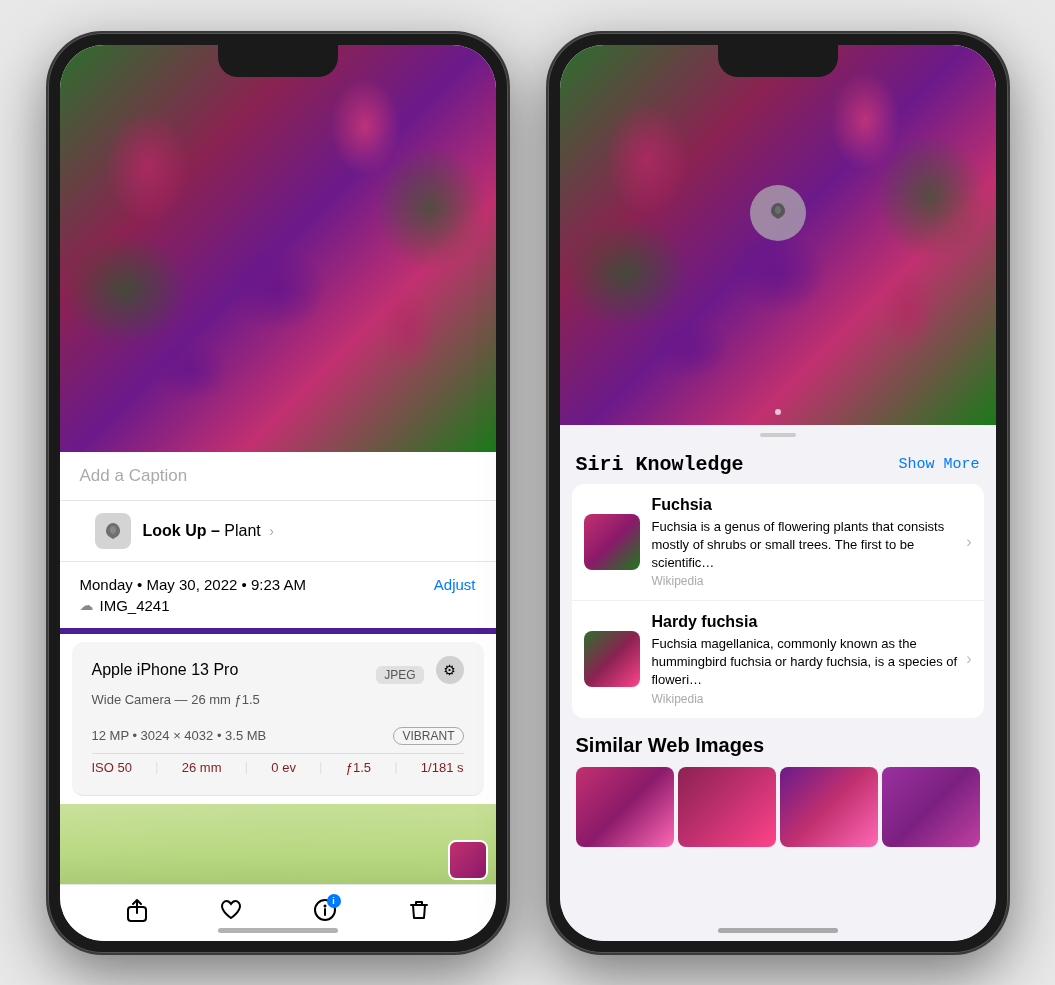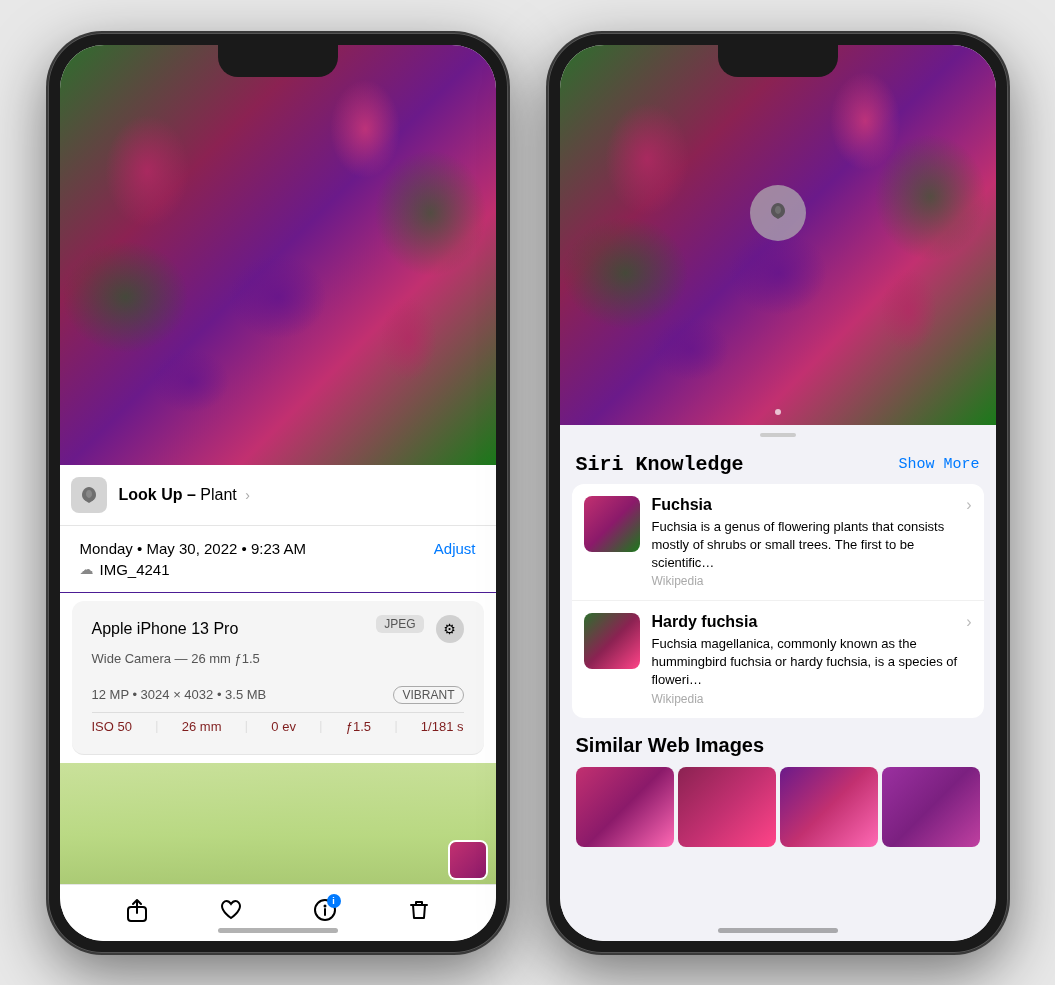--- a/index.html
+++ b/index.html
@@ -81,21 +81,21 @@
       padding: 14px 20px;
       border-bottom: 1px solid #e5e5e5;
     }
     .caption-text {
       color: #aaa;
       font-size: 17px;
     }
     .lookup-row {
       display: flex;
       align-items: center;
-      padding: 12px 11px;
+      padding: 12px 35px;
       border-bottom: 1px solid #e5e5e5;
       gap: 12px;
     }
     .lookup-icon {
       width: 36px;
       height: 36px;
       background: #d4d4d4;
       border-radius: 8px;
       display: flex;
       align-items: center;
@@ -107,21 +107,21 @@
     }
     .lookup-label span.bold { font-weight: 600; }
     .lookup-label span.gray { color: #888; }
     .chevron-small {
       margin-left: 4px;
       color: #aaa;
       font-size: 14px;
     }
     .metadata-section {
       padding: 14px 20px;
-      border-bottom: 1px solid #4c1d95;
+      border-bottom: 6px solid #4c1d95;
     }
     .meta-row {
       display: flex;
       justify-content: space-between;
       align-items: center;
       margin-bottom: 4px;
     }
     .meta-date {
       font-size: 15px;
       color: #000;
@@ -338,20 +338,21 @@
       cursor: pointer;
     }
     .knowledge-card {
       background: #fff;
       border-radius: 12px;
       margin: 0 12px 4px;
       overflow: hidden;
     }
     .knowledge-item {
       display: flex;
+      align-items: center;
       padding: 12px 12px;
       border-bottom: 1px solid #f0f0f0;
       cursor: pointer;
       position: relative;
     }
     .knowledge-item:last-child { border-bottom: none; }
     .knowledge-thumb {
       width: 56px;
       height: 56px;
       border-radius: 8px;
@@ -439,20 +440,23 @@
     <div class="notch"></div>
 
     <div class="phone-screen">
 
       <div class="photo-area">
         <div class="photo-bg">
           <div class="flower-overlay"></div>
         </div>
       </div>
 
+      <div class="caption-area">
+        <span class="caption-text">Add a Caption</span>
+      </div>
 
       <div class="lookup-row">
         <div class="lookup-icon">
           <svg width="22" height="22" viewBox="0 0 22 22" fill="none" xmlns="http://www.w3.org/2000/svg">
             <path d="M11 3C7 3 4 7 4 11C4 13 5 15 7 16.5L11 19L15 16.5C17 15 18 13 18 11C18 7 15 3 11 3Z" fill="#555" opacity="0.8"></path>
             <path d="M11 6C9 6 8 8 8 10C8 12 9 13.5 11 14C13 13.5 14 12 14 10C14 8 13 6 11 6Z" fill="#888"></path>
           </svg>
         </div>
         <div class="lookup-label">
           <span class="bold">Look Up –</span>
@@ -469,21 +473,21 @@
         </div>
         <div class="meta-filename">
           <span class="cloud-icon">☁</span>
           <span>IMG_4241</span>
         </div>
       </div>
 
       <div class="device-section">
         <div class="device-row">
           <span class="device-name">Apple iPhone 13 Pro</span>
-          <div style="display:flex;align-items:flex-start;gap:6px;margin-left:8px;">
+          <div style="display:flex;align-items:flex-end;gap:6px;margin-left:8px;">
             <span class="badge">JPEG</span>
             <div class="settings-icon-btn">⚙</div>
           </div>
         </div>
         <div class="camera-details">Wide Camera — 26 mm ƒ1.5</div>
         <div class="tech-specs">
           <span>12 MP  •  3024 × 4032  •  3.5 MB</span>
           <span class="vibrant-badge">VIBRANT</span>
         </div>
         <div class="exif-row">

